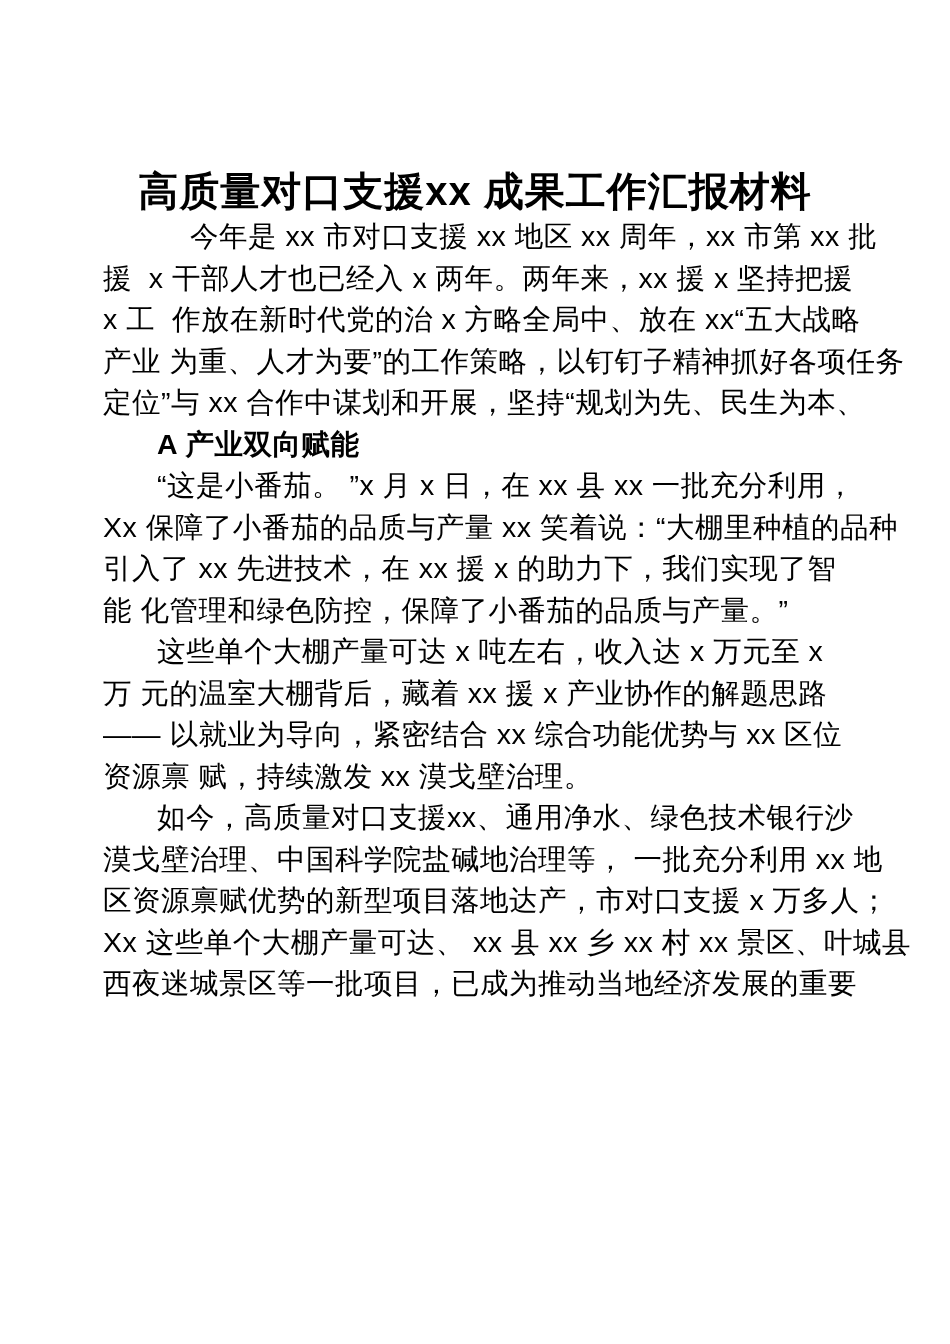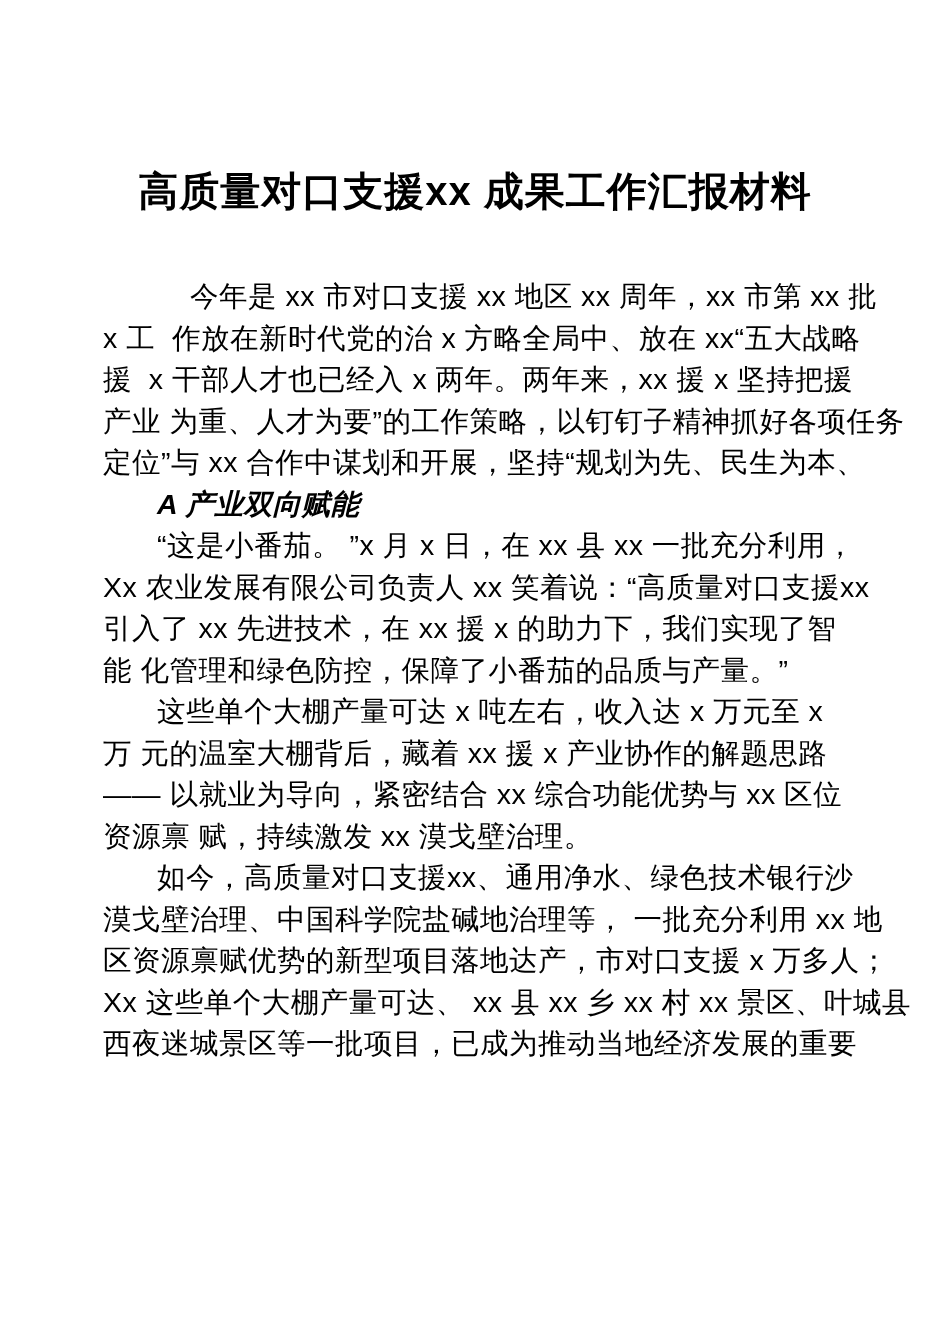--- a/index.html
+++ b/index.html
@@ -20,51 +20,50 @@
     margin: 0;
     padding-top: 166px;
     text-align: center;
     font-size: 40px;
     line-height: 50px;
     font-weight: bold;
     letter-spacing: 1px;
     white-space: pre;
   }
   .doc-body {
-    margin-top: 60px;
     padding-left: 103px;
     padding-right: 20px;
   }
   .ln {
     margin: 0;
     font-size: 28.5px;
     line-height: 41.5px;
     letter-spacing: 0.5px;
     white-space: pre;
   }
   .i2 { padding-left: 54px; }
   .i3 { padding-left: 87px; }
-  .heading { font-weight: bold; font-style: italic; }
+  .heading { font-weight: bold; }
 </style>
 </head>
 <body>
 
 <div class="page">
 
   <h1 class="doc-title">高质量对口支援xx 成果工作汇报材料</h1>
 
   <div class="doc-body">
     <p class="ln i3">今年是 xx 市对口支援 xx 地区 xx 周年，xx 市第 xx 批</p>
+    <p class="ln">援  x 干部人才也已经入 x 两年。两年来，xx 援 x 坚持把援</p>
     <p class="ln">x 工  作放在新时代党的治 x 方略全局中、放在 xx“五大战略</p>
-    <p class="ln">援  x 干部人才也已经入 x 两年。两年来，xx 援 x 坚持把援</p>
     <p class="ln">产业 为重、人才为要”的工作策略，以钉钉子精神抓好各项任务</p>
     <p class="ln">定位”与 xx 合作中谋划和开展，坚持“规划为先、民生为本、</p>
     <p class="ln i2 heading">A 产业双向赋能</p>
     <p class="ln i2">“这是小番茄。 ”x 月 x 日，在 xx 县 xx 一批充分利用，</p>
-    <p class="ln">Xx 农业发展有限公司负责人 xx 笑着说：“高质量对口支援xx</p>
+    <p class="ln">Xx 保障了小番茄的品质与产量 xx 笑着说：“大棚里种植的品种</p>
     <p class="ln">引入了 xx 先进技术，在 xx 援 x 的助力下，我们实现了智</p>
     <p class="ln">能 化管理和绿色防控，保障了小番茄的品质与产量。”</p>
     <p class="ln i2">这些单个大棚产量可达 x 吨左右，收入达 x 万元至 x</p>
     <p class="ln">万 元的温室大棚背后，藏着 xx 援 x 产业协作的解题思路</p>
     <p class="ln">—— 以就业为导向，紧密结合 xx 综合功能优势与 xx 区位</p>
     <p class="ln">资源禀 赋，持续激发 xx 漠戈壁治理。</p>
     <p class="ln i2">如今，高质量对口支援xx、通用净水、绿色技术银行沙</p>
     <p class="ln">漠戈壁治理、中国科学院盐碱地治理等， 一批充分利用 xx 地</p>
     <p class="ln">区资源禀赋优势的新型项目落地达产，市对口支援 x 万多人；</p>
     <p class="ln">Xx 这些单个大棚产量可达、 xx 县 xx 乡 xx 村 xx 景区、叶城县</p>

